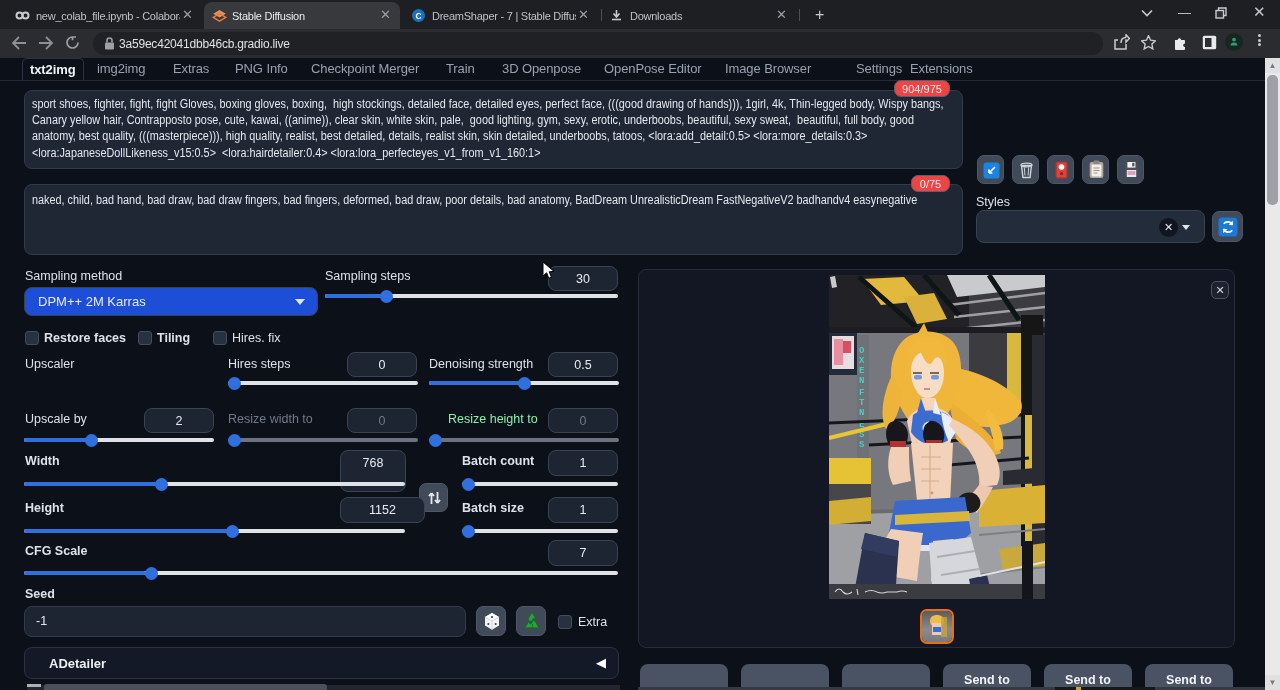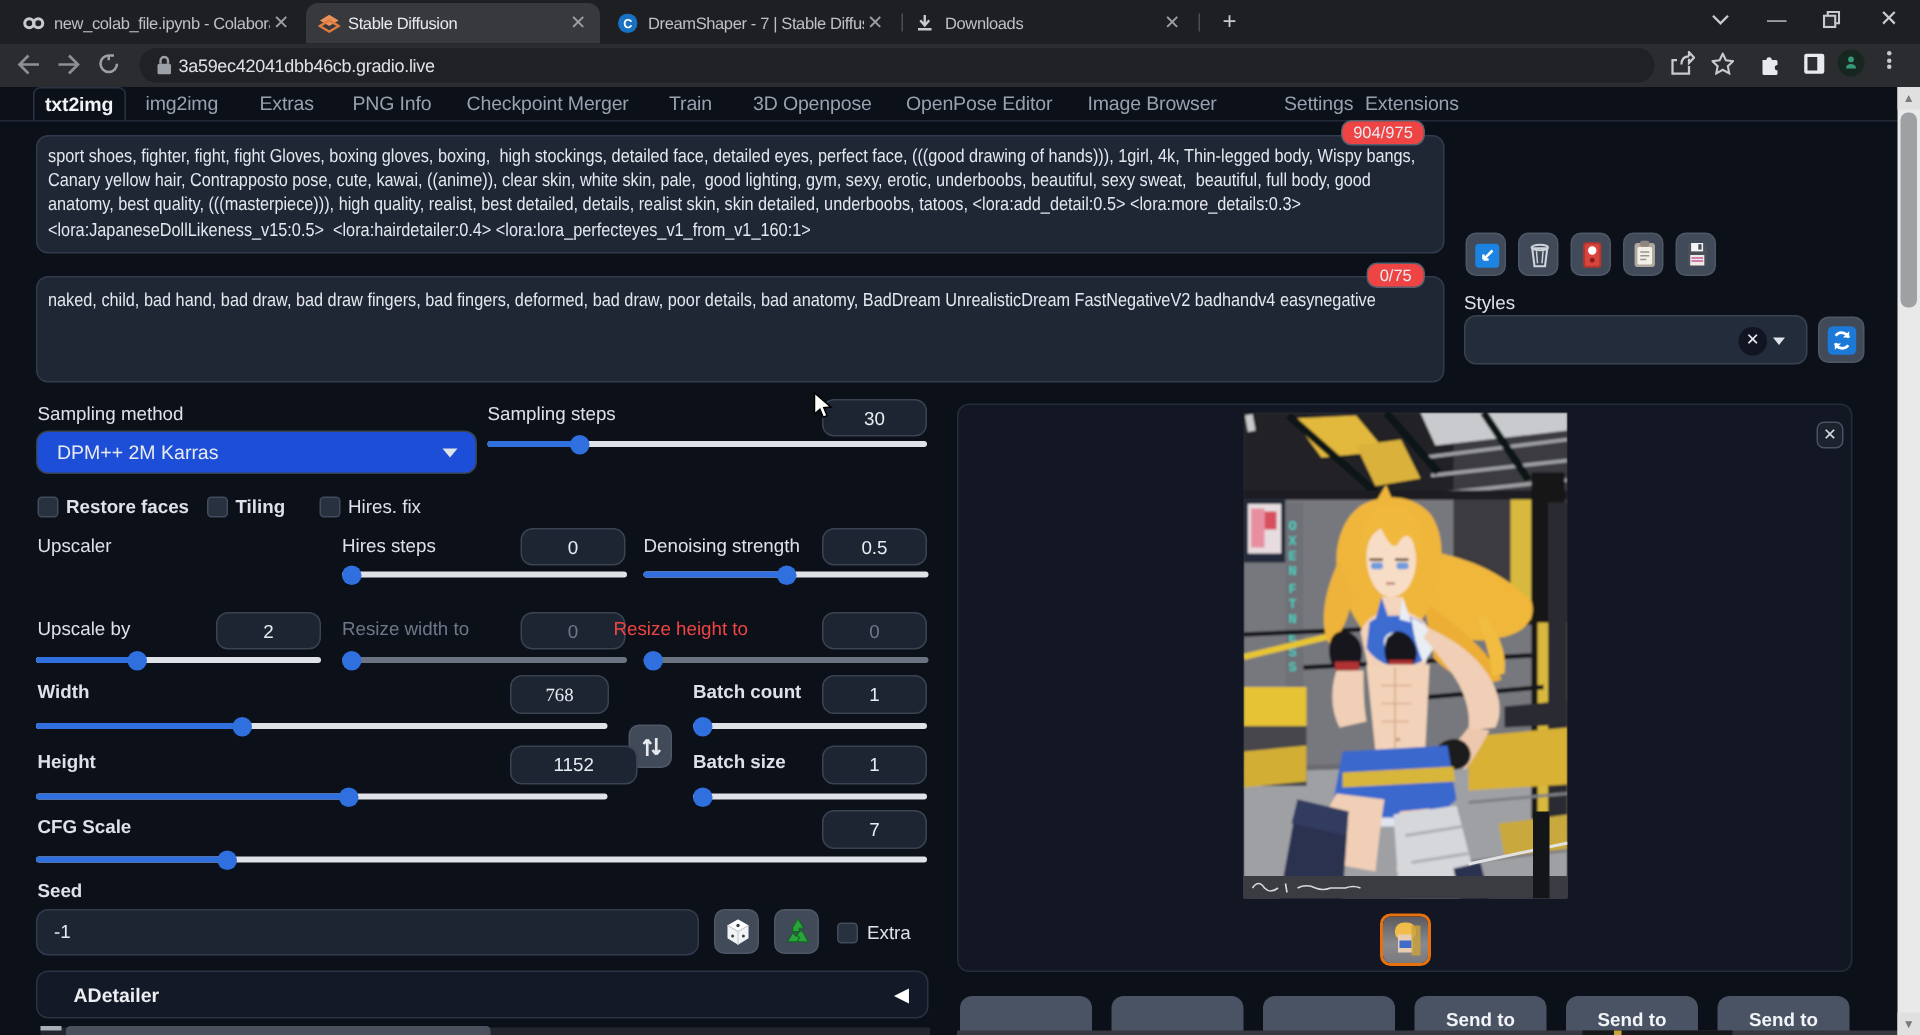--- a/index.html
+++ b/index.html
@@ -254,29 +254,29 @@
         <div class="srail"></div>
         <div class="sfill" style="width:67px;"></div>
         <div class="shandle" style="left:61px;"></div>
       </div>
   <div class="abs glabel" style="left:228px;top:354px;color:#6e7888;">Resize width to</div>
   <div class="abs numbox" style="left:347px;top:350px;width:70px;height:25px;line-height:24px;color:#6e7888;">0</div>
   <div class="abs" style="left:228px;top:380px;width:190px;">
         <div class="srail" style="background:#6b7280;"></div>
         <div class="shandle" style="left:0px;"></div>
       </div>
-  <div class="abs glabel" style="left:409px;top:354px;color:#ef4444;">Resize height to</div>
+  <div class="abs glabel" style="left:448px;top:354px;color:#86efac;">Resize height to</div>
   <div class="abs numbox" style="left:548px;top:350px;width:70px;height:25px;line-height:24px;color:#6e7888;">0</div>
   <div class="abs" style="left:429px;top:380px;width:190px;">
         <div class="srail" style="background:#6b7280;"></div>
         <div class="shandle" style="left:0px;"></div>
       </div>
 
   <div class="abs glabel" style="left:25px;top:396px;font-weight:bold;">Width</div>
-  <div class="abs numbox" style="left:340px;top:392px;width:66px;height:26px;line-height:25px;font-family:Liberation Serif, serif;">768</div>
+  <div class="abs numbox" style="left:340px;top:392px;width:66px;height:42px;line-height:25px;">768</div>
   <div class="abs" style="left:24px;top:424px;width:381px;">
         <div class="srail"></div>
         <div class="sfill" style="width:138px;"></div>
         <div class="shandle" style="left:131px;"></div>
       </div>
   <div class="abs glabel" style="left:462px;top:396px;font-weight:bold;">Batch count</div>
   <div class="abs numbox" style="left:548px;top:392px;width:70px;height:26px;line-height:25px;">1</div>
   <div class="abs" style="left:462px;top:424px;width:156px;">
         <div class="srail"></div>
         <div class="shandle" style="left:0px;"></div>

